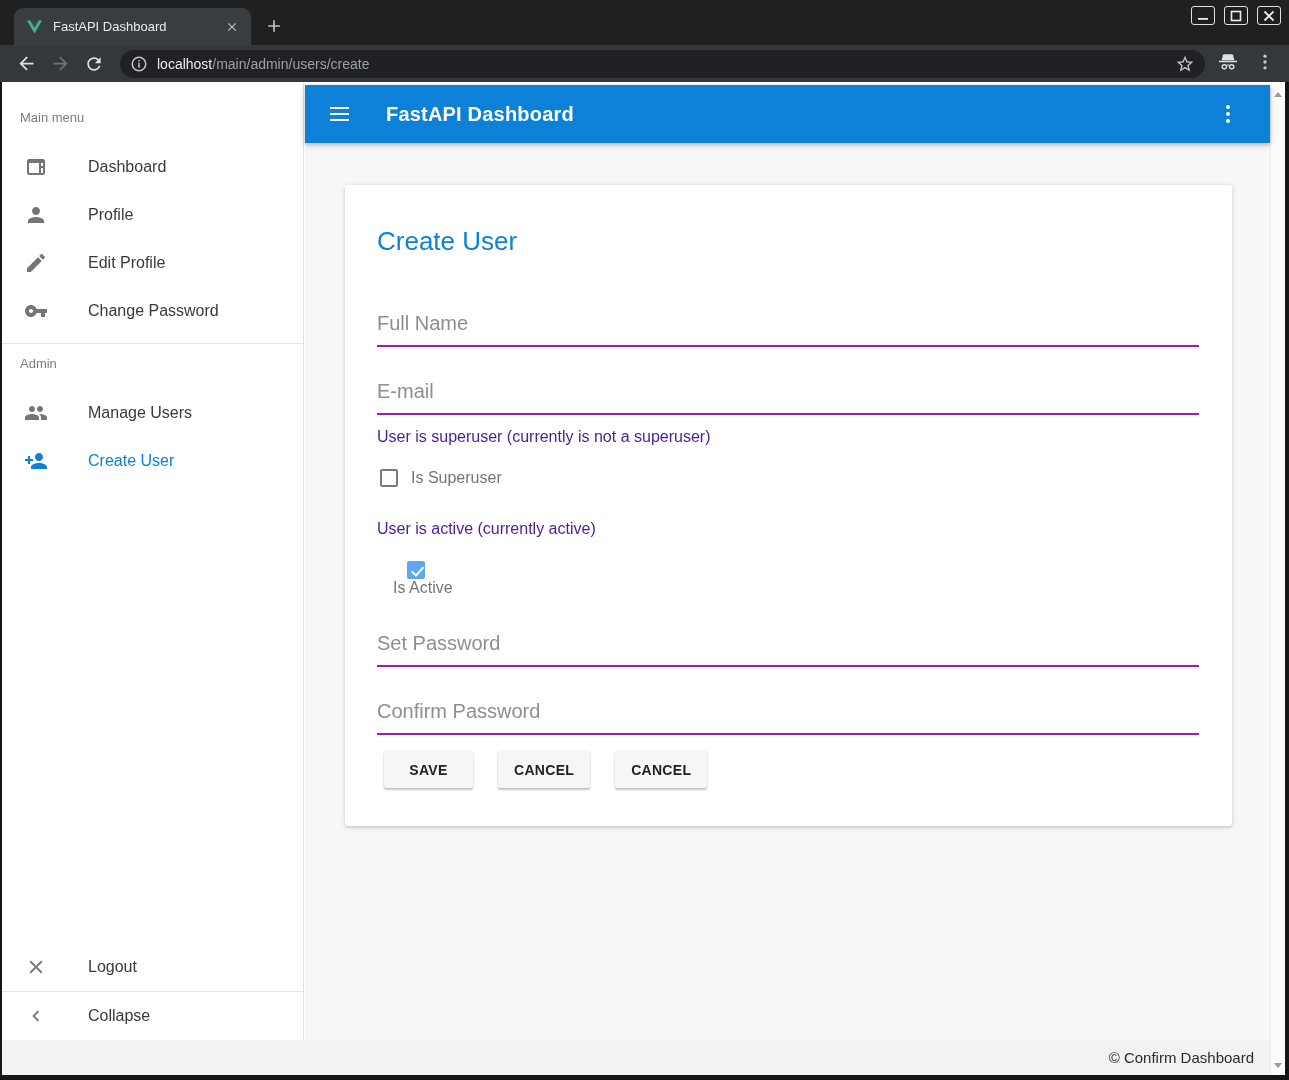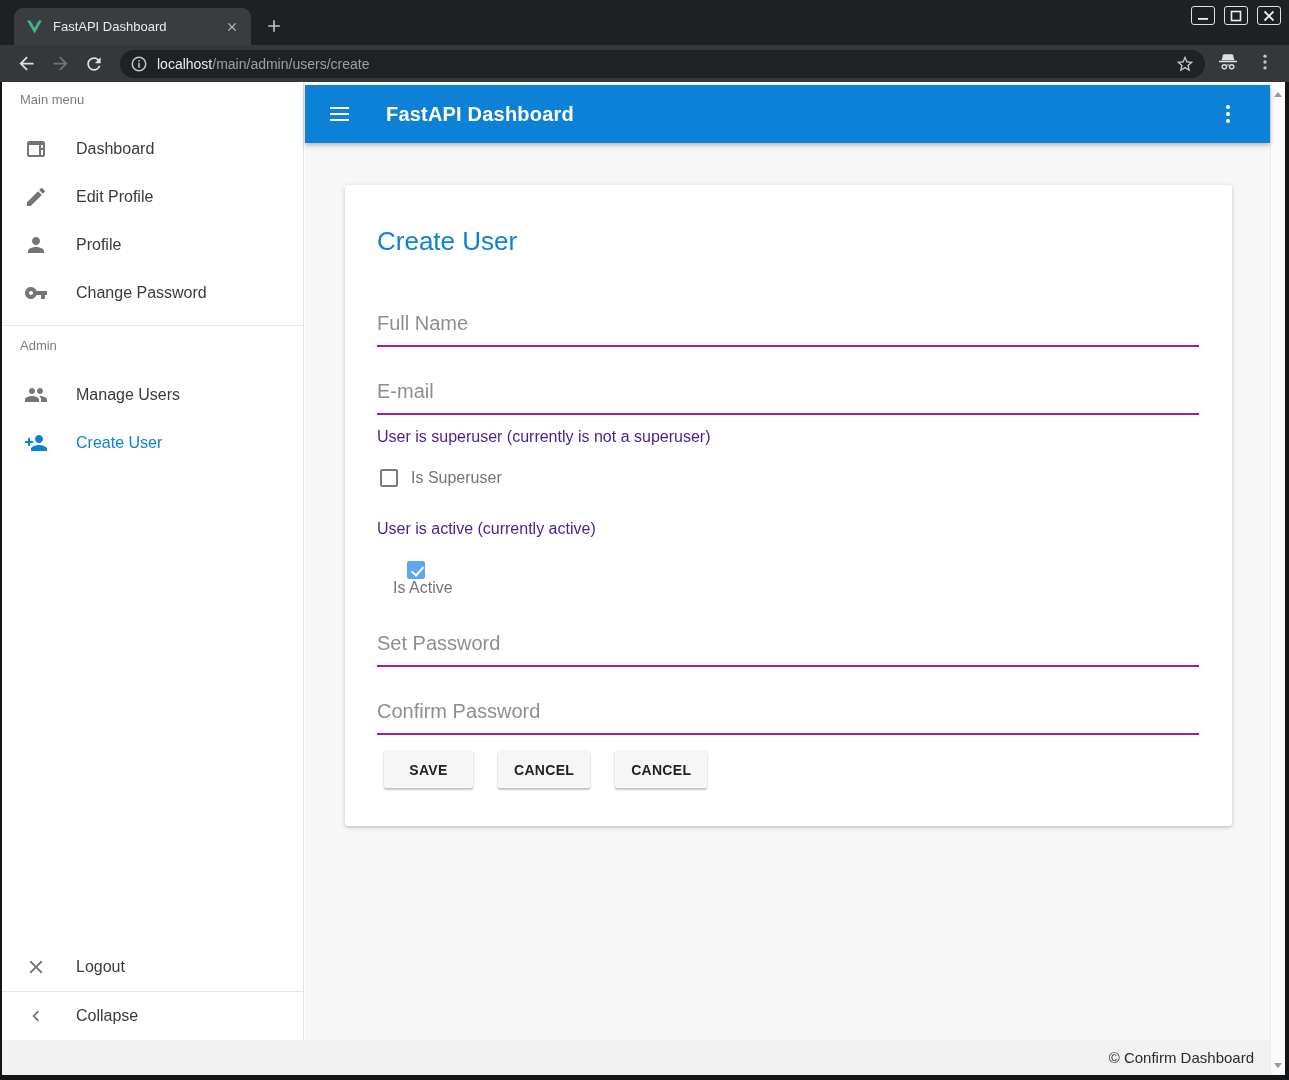--- a/index.html
+++ b/index.html
@@ -42,28 +42,28 @@
 
   
   .viewport { position:absolute; top:82px; left:2px; right:4px; bottom:5px; background:#ffffff; }
 
   
   .sidebar {
     position:absolute; left:0; top:0; bottom:35px; width:302px;
     background:#ffffff; border-right:1px solid #e2e2e2;
     display:flex; flex-direction:column;
   }
-  .side-label { margin:10px 0 0 18px; height:20px; font-size:13px; color:#7c7c7c; }
+  .side-label { margin:28px 0 0 18px; height:20px; font-size:13px; color:#7c7c7c; }
   .side-item {
     height:48px; display:flex; align-items:center; padding-left:22px;
     cursor:pointer; color:#3a3a3a; font-size:16px;
   }
   .side-item .s-ico { width:24px; height:24px; display:flex; align-items:center; justify-content:center; }
   .side-item .s-ico svg { fill:#757575; }
-  .side-item .s-lbl { margin-left:28px; }
+  .side-item .s-lbl { margin-left:40px; }
   .side-item.active { color:#0d81d8; }
   .side-item.active .s-ico svg { fill:#0d81d8; }
   .side-item.first { margin-top:13px; }
   .side-div { height:1px; background:#e5e5e5; margin-top:8px; }
   .side-spacer { flex:1; }
   .side-div2 { height:1px; background:#e5e5e5; }
 
   
   .main { position:absolute; left:303px; top:0; right:15px; bottom:35px; background:#ffffff; }
   .appbar {
@@ -241,32 +241,32 @@
       <span class="s-ico">
         <svg viewBox="0 0 24 24" width="24" height="24">
             <path d="M19 4H5c-1.1 0-2 .9-2 2v12c0 1.1.9 2 2 2h14c1.1 0 2-.9 2-2V6c0-1.1-.9-2-2-2zm-4 14H5V8h10v10zm4 0h-2v-5h2v5zm0-7h-2V8h2v3z"></path>
           </svg>
       </span>
       <span class="s-lbl">Dashboard</span>
     </div>
     <div class="side-item">
       <span class="s-ico">
         <svg viewBox="0 0 24 24" width="24" height="24">
+            <path d="M12 12c2.21 0 4-1.79 4-4s-1.79-4-4-4-4 1.79-4 4 1.79 4 4 4zm0 2c-2.67 0-8 1.34-8 4v2h16v-2c0-2.66-5.33-4-8-4z"></path>
+          </svg>
+      </span>
+      <span class="s-lbl">Profile</span>
+    </div>
+    <div class="side-item">
+      <span class="s-ico">
+        <svg viewBox="0 0 24 24" width="24" height="24">
             <path d="M3 17.25V21h3.75L17.81 9.94l-3.75-3.75L3 17.25zM20.71 7.04c.39-.39.39-1.02 0-1.41l-2.34-2.34c-.39-.39-1.02-.39-1.41 0l-1.83 1.83 3.75 3.75 1.83-1.83z"></path>
           </svg>
       </span>
       <span class="s-lbl">Edit Profile</span>
-    </div>
-    <div class="side-item">
-      <span class="s-ico">
-        <svg viewBox="0 0 24 24" width="24" height="24">
-            <path d="M12 12c2.21 0 4-1.79 4-4s-1.79-4-4-4-4 1.79-4 4 1.79 4 4 4zm0 2c-2.67 0-8 1.34-8 4v2h16v-2c0-2.66-5.33-4-8-4z"></path>
-          </svg>
-      </span>
-      <span class="s-lbl">Profile</span>
     </div>
     <div class="side-item">
       <span class="s-ico">
         <svg viewBox="0 0 24 24" width="24" height="24">
             <path d="M12.65 10C11.83 7.67 9.61 6 7 6c-3.31 0-6 2.69-6 6s2.69 6 6 6c2.61 0 4.83-1.67 5.65-4H17v4h4v-4h2v-4H12.65zM7 14c-1.1 0-2-.9-2-2s.9-2 2-2 2 .9 2 2-.9 2-2 2z"></path>
           </svg>
       </span>
       <span class="s-lbl">Change Password</span>
     </div>
 

